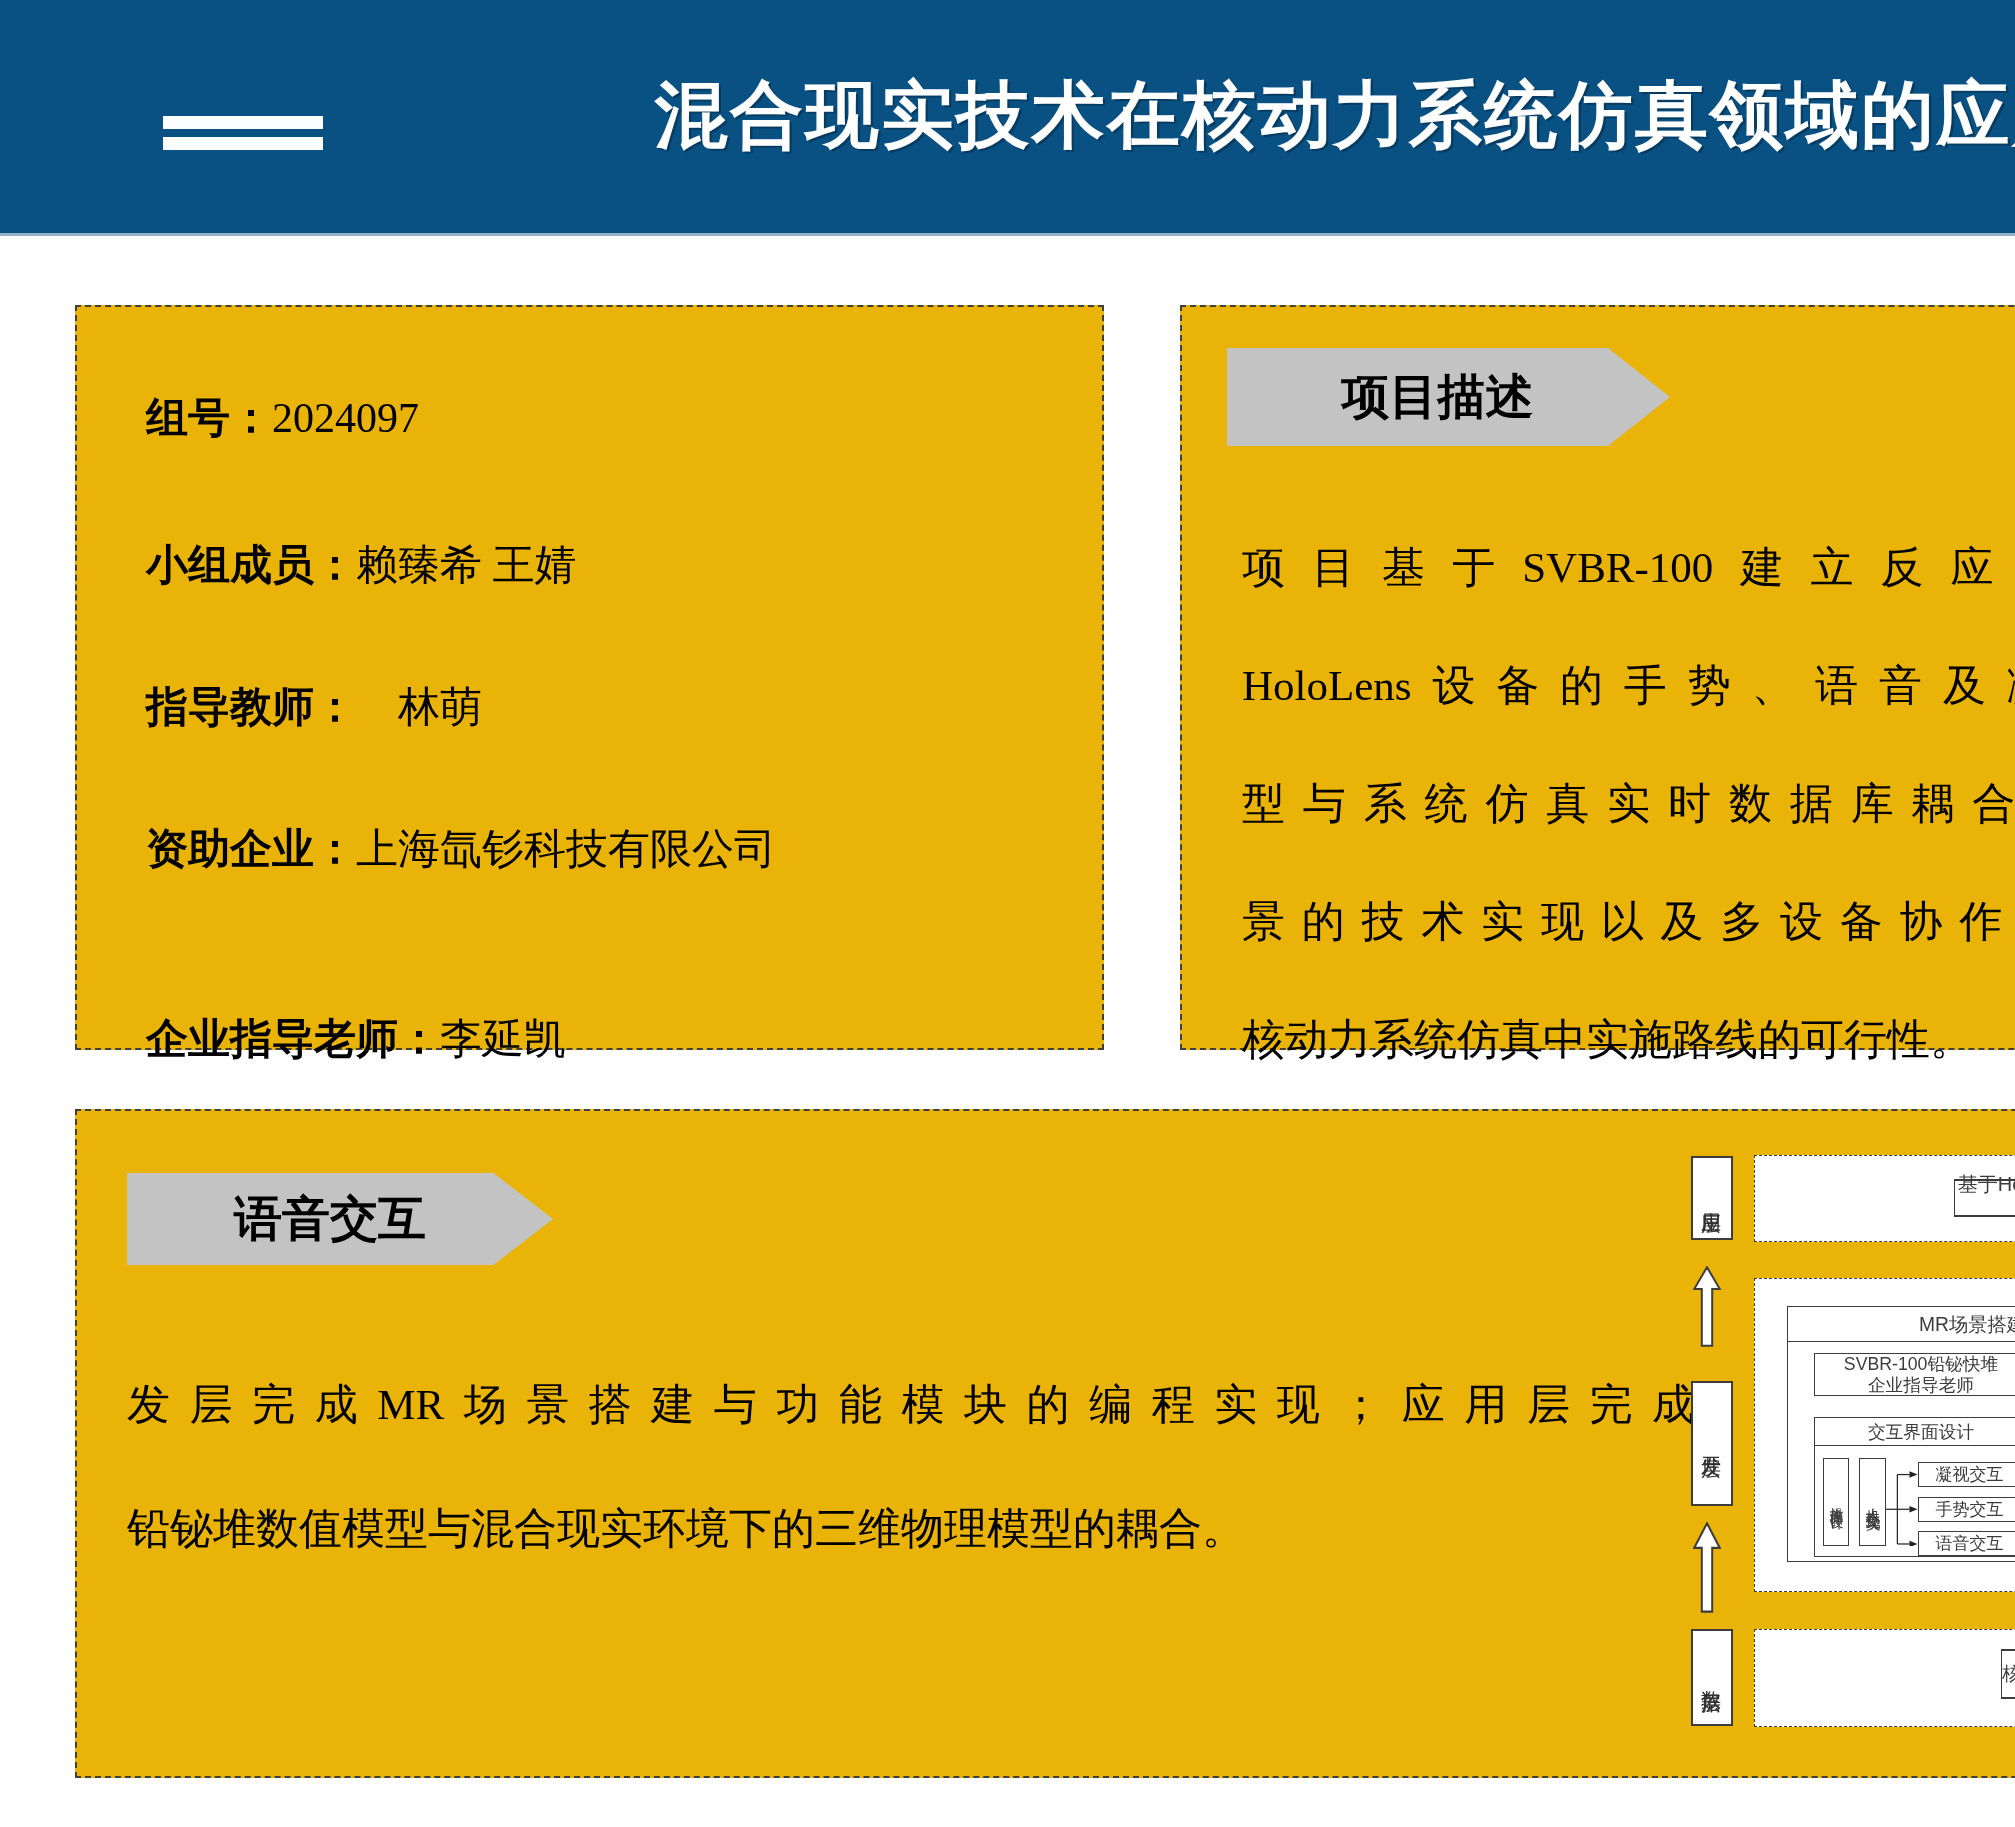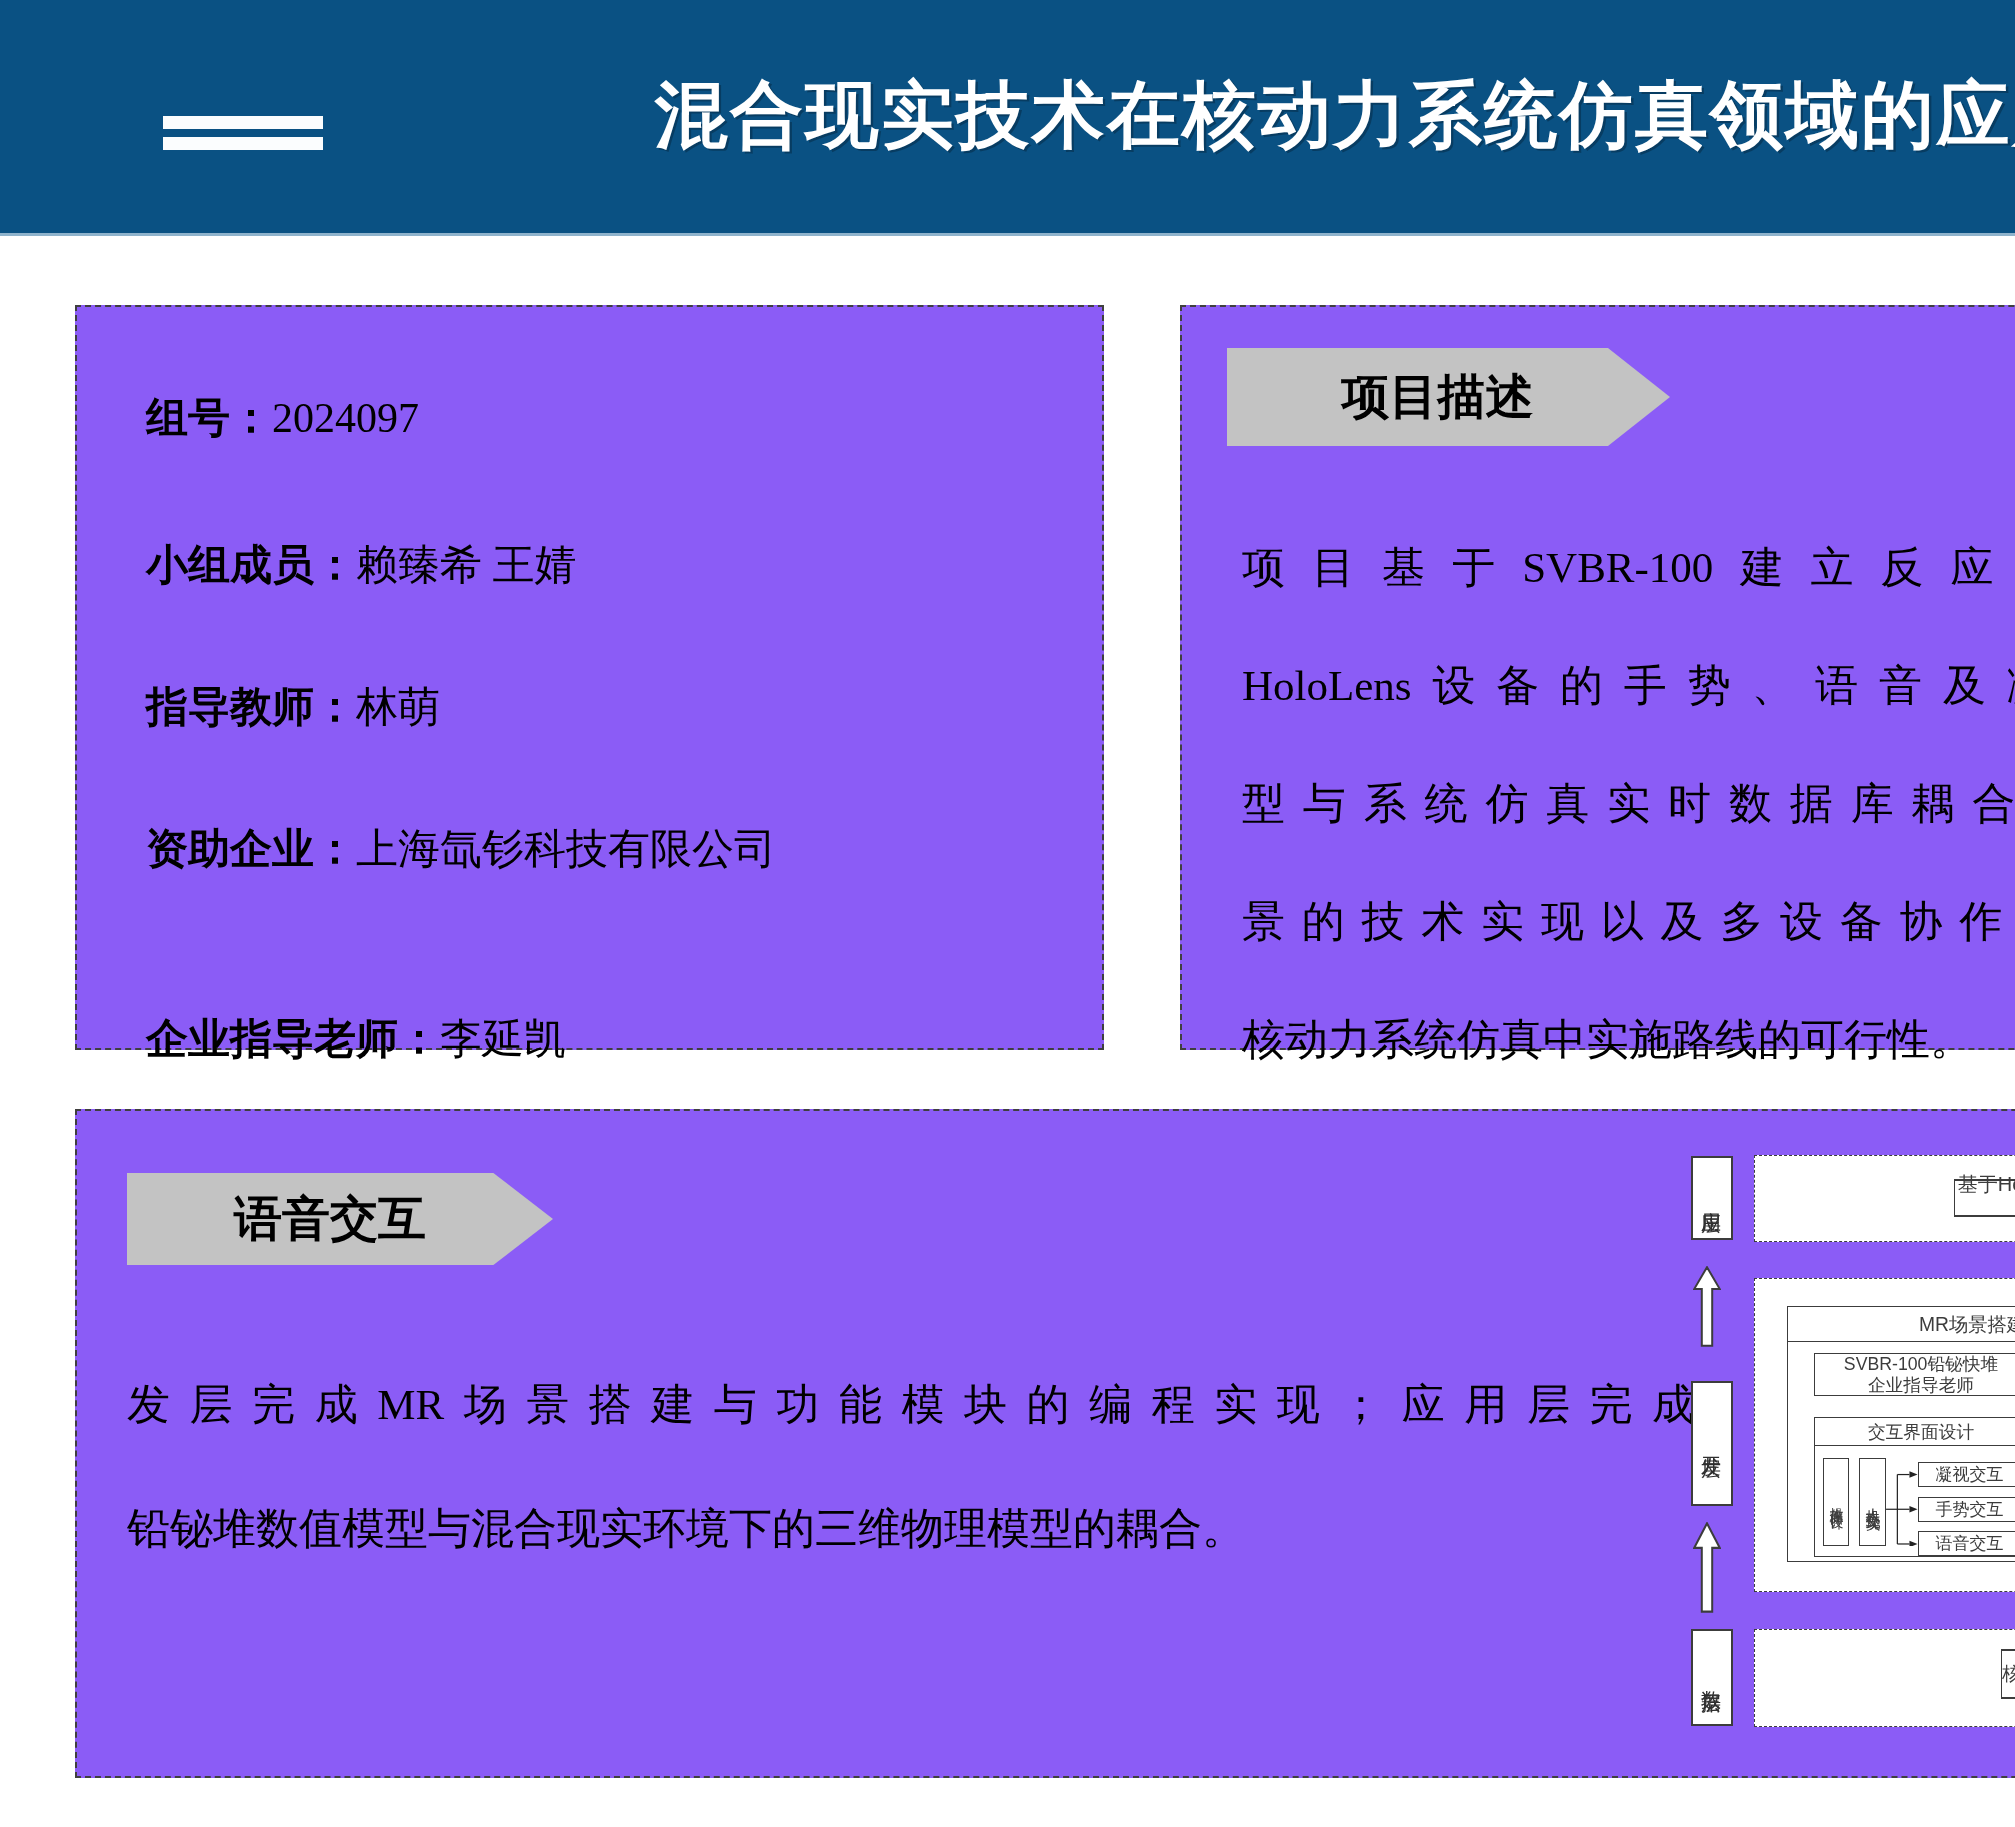--- a/index.html
+++ b/index.html
@@ -22,31 +22,31 @@
     display: flex; align-items: center; justify-content: center;
     color: #fff; font-size: 73px; font-weight: bold; letter-spacing: 2.4px;
     text-shadow: 2.4px 2.4px 0 rgba(0,0,0,0.25);
   }
   .mark { position: absolute; top: 116px; width: 160px; }
   .mark .bar { height: 13px; background: #fbfdfe; }
   .mark .bar + .bar { margin-top: 8px; }
   .mark-left  { left: 163px; }
 
   
-  .panel { position: absolute; border: 2px dashed #3f3f3f; background: #8b5cf6; }
+  .panel { position: absolute; border: 2px dashed #3f3f3f; background: #eab308; }
   .panel-members { left: 75px;  top: 305px;  width: 1029px; height: 745px; }
   .panel-desc    { left: 1180px; top: 305px;  width: 1503px; height: 745px; }
   .panel-arch    { left: 75px;  top: 1109px; width: 2601px; height: 669px; }
 
   .member-row {
     position: absolute; left: 69px; height: 60px;
     display: flex; align-items: center; font-size: 42px; white-space: nowrap;
   }
   .member-row .lbl { font-weight: bold; }
-  .mr0 { top: 81px; } .mr1 { top: 228px; justify-content: space-between; } .mr2 { top: 370px; }
+  .mr0 { top: 81px; } .mr1 { top: 228px; justify-content: space-between; } .mr2 { top: 370px; gap: 42px; }
   .mr3 { top: 512px; font-family: Liberation Mono, monospace; } .mr4 { top: 654px; margin-top: 48px; }
 
   
   .ribbon {
     position: absolute; background: #c3c3c3;
     clip-path: polygon(0 0, 86% 0, 100% 50%, 86% 100%, 0 100%);
     display: flex; align-items: center; justify-content: center;
     font-weight: bold; color: #000; padding-left: 40px;
   }
   .ribbon-desc { left: 45px; top: 41px; width: 443px; height: 98px; font-size: 48px; padding-right: 62px; }

